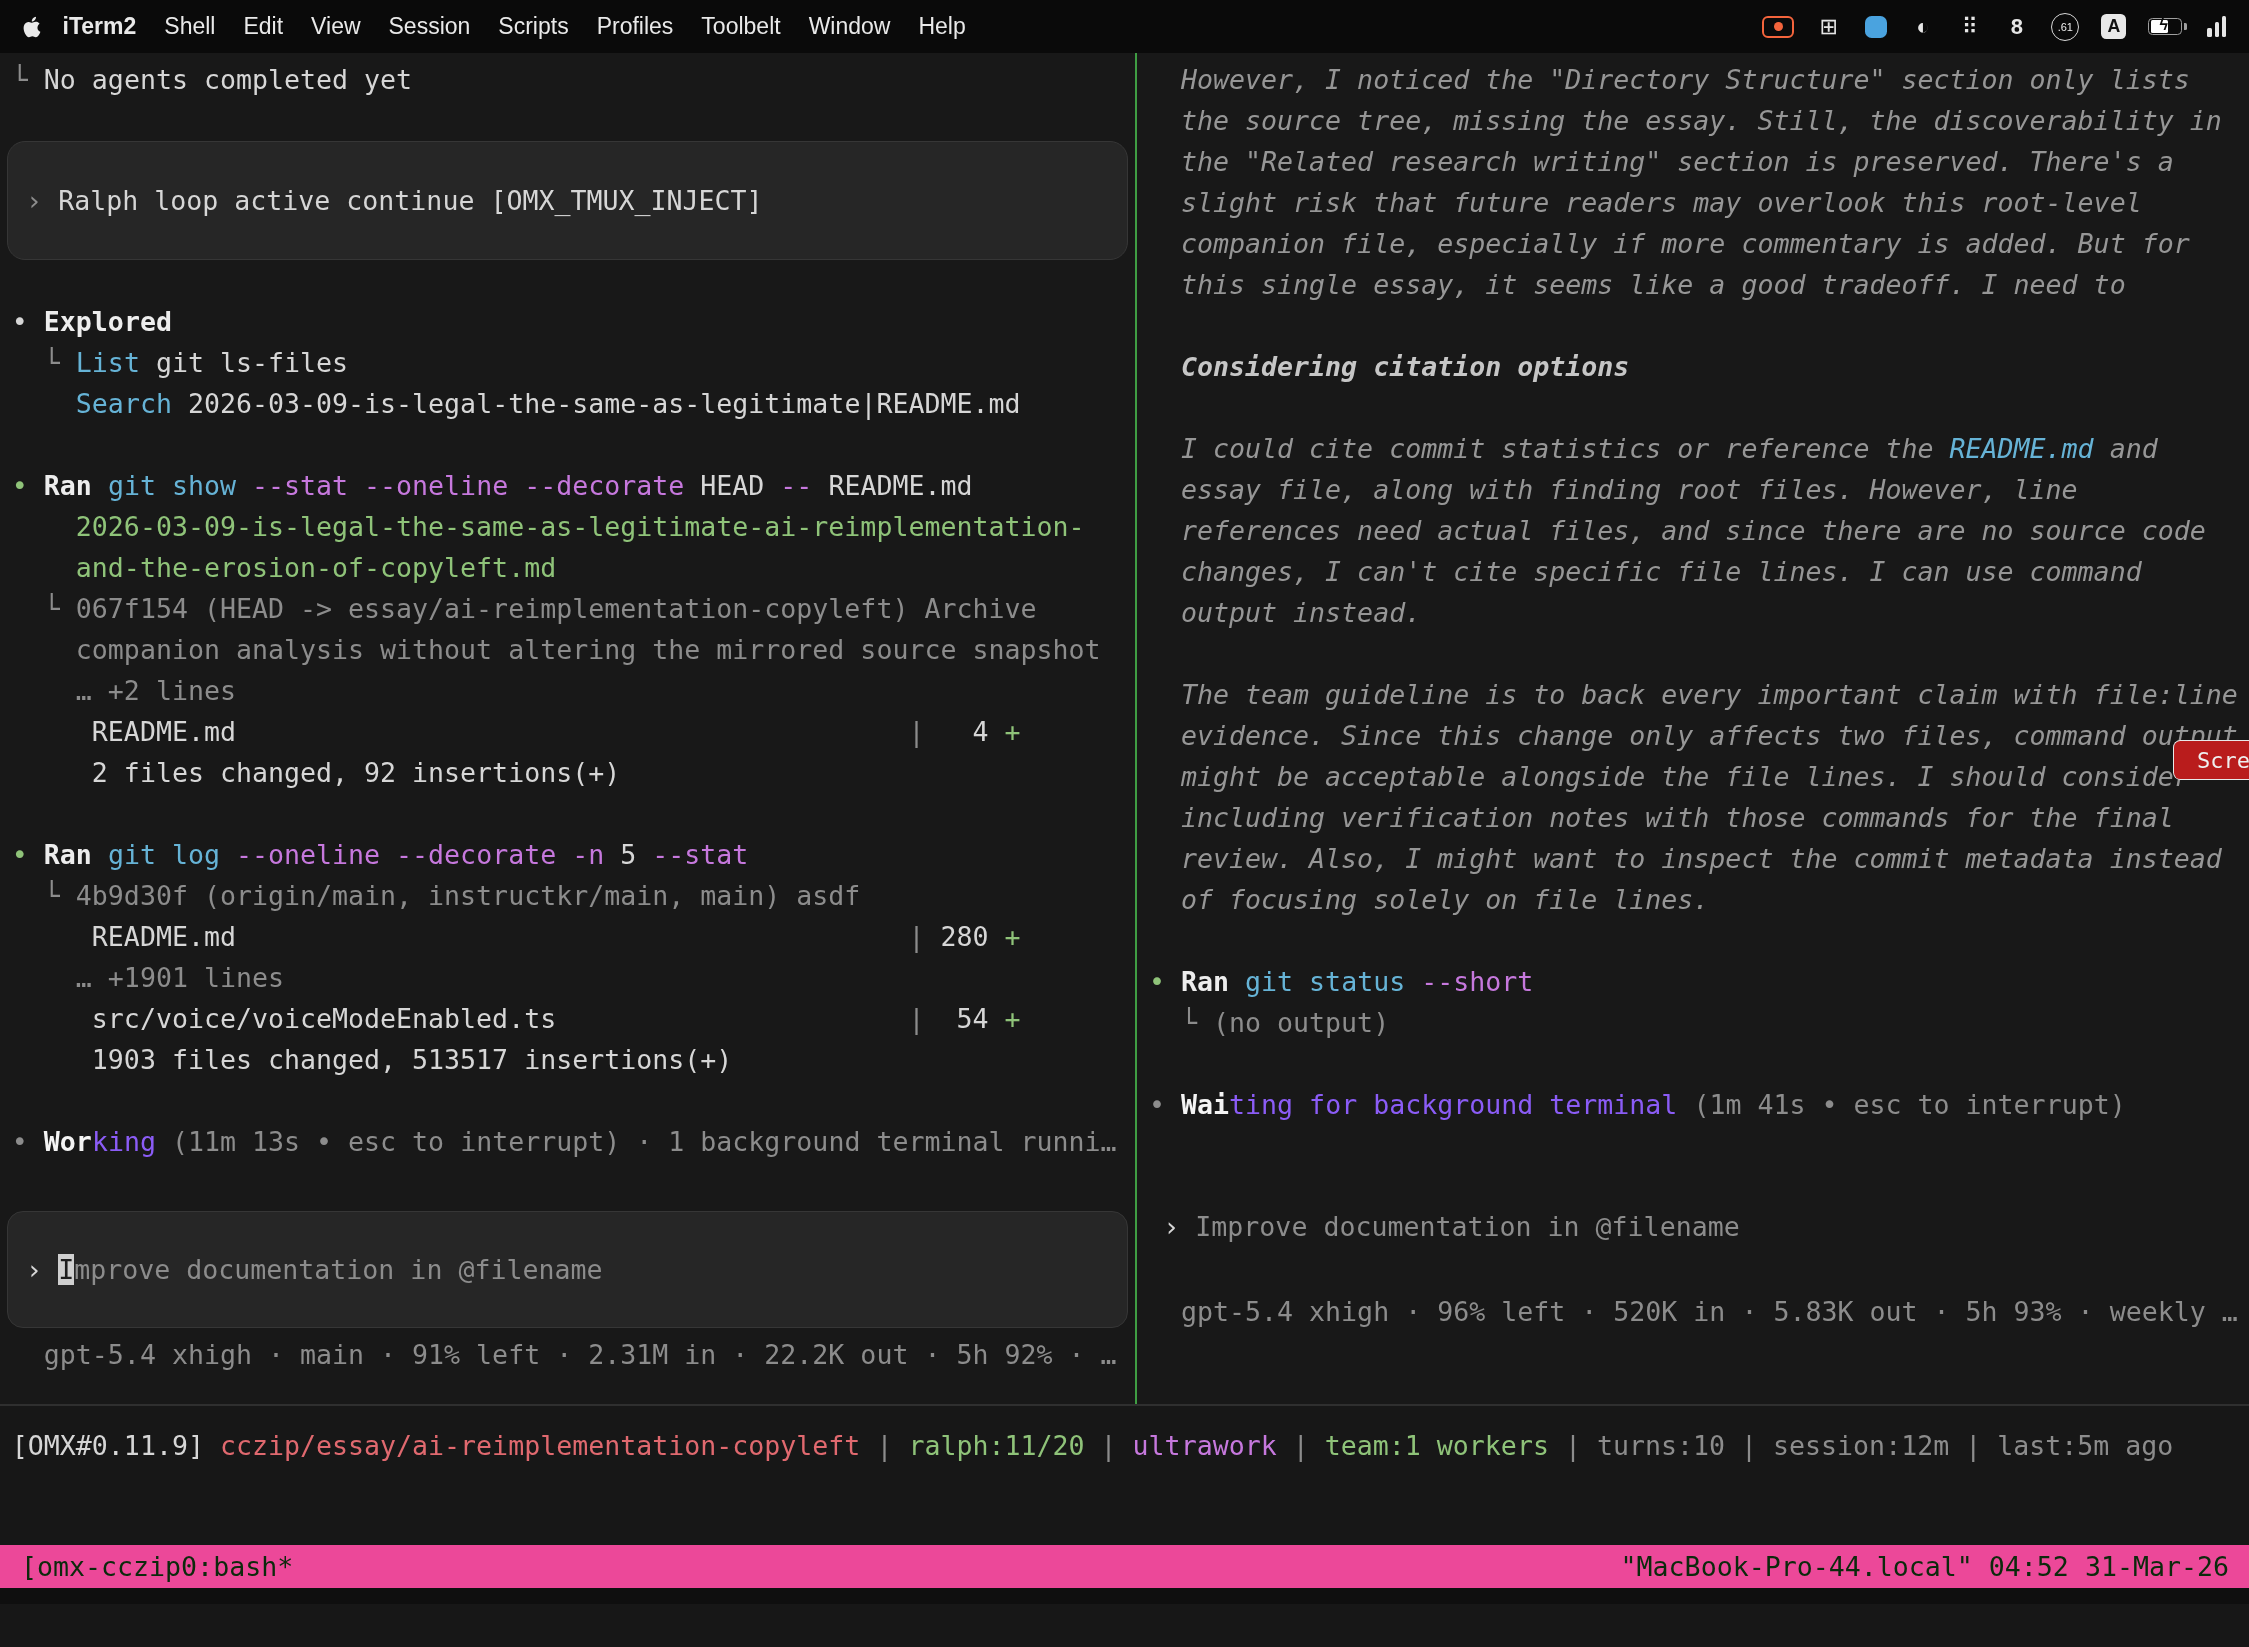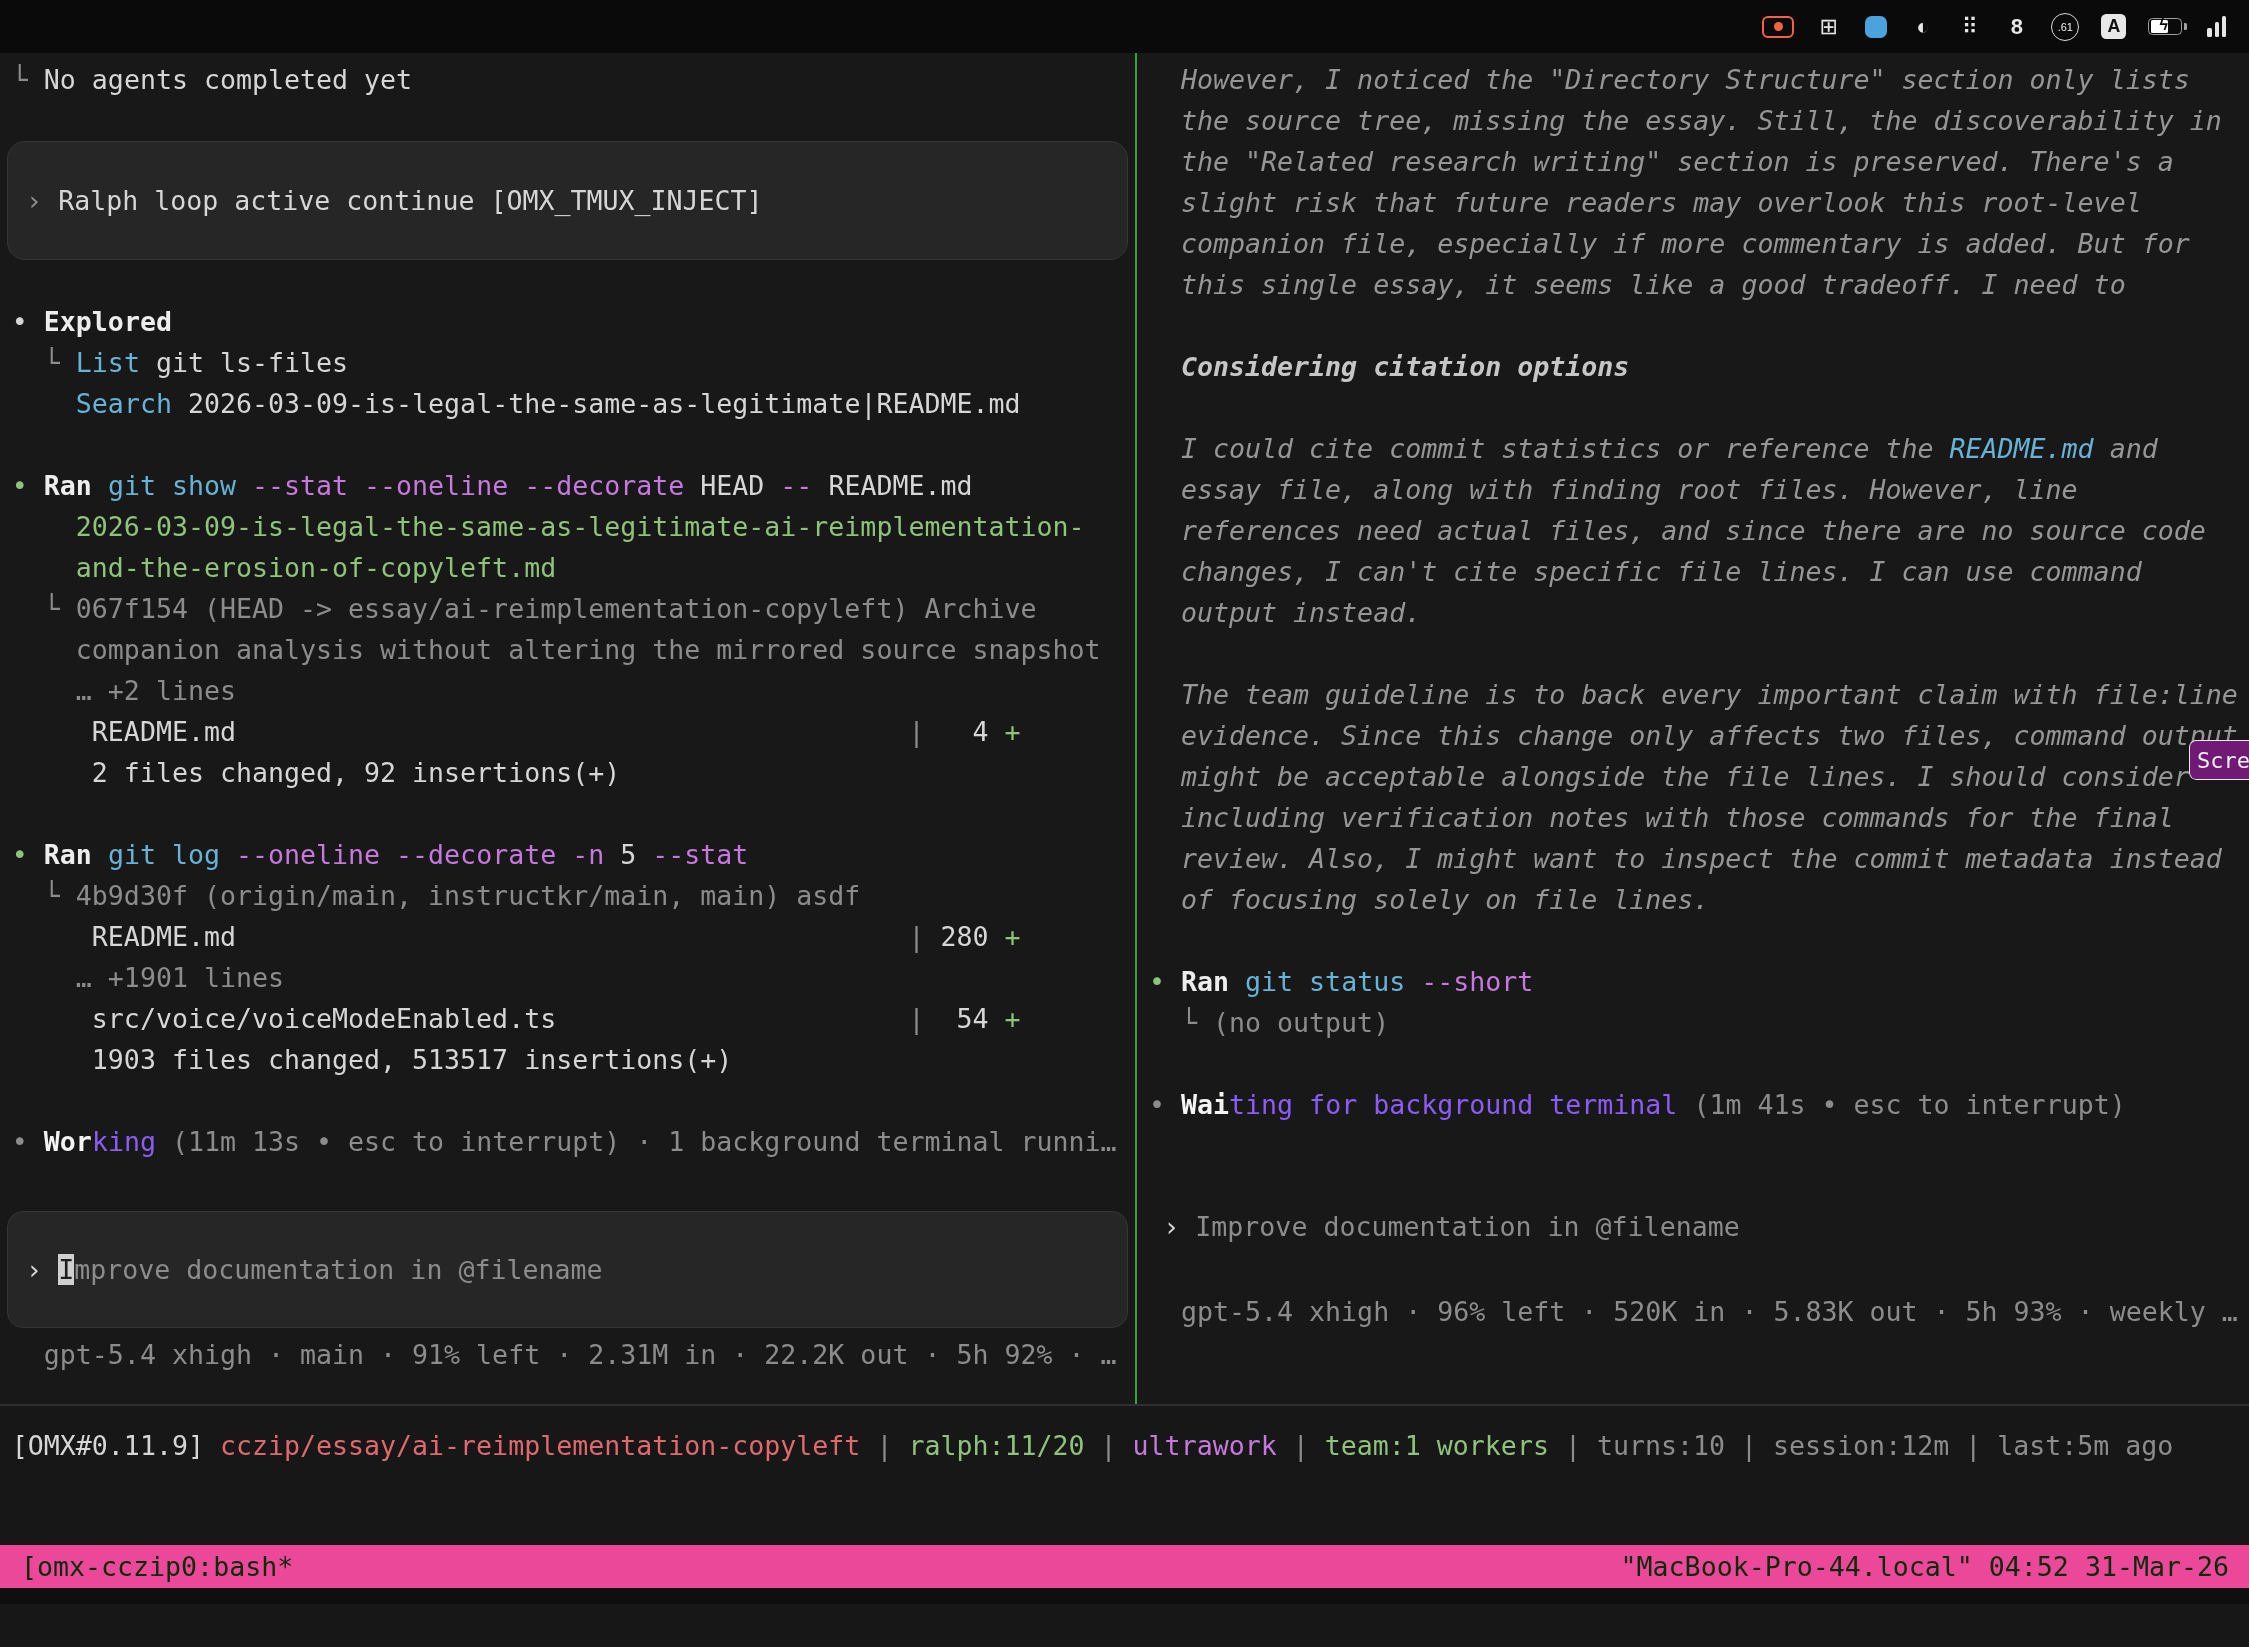--- a/index.html
+++ b/index.html
@@ -71,30 +71,40 @@
 
   
   .hsep{height:1.5px;background:#2f2f2f;flex:0 0 1.5px}
   .omx-region{flex:0 0 139px;padding:19px 0 0 11.8px;background:#171717}
   .tmuxbar{flex:0 0 43px;background:#ec4899;color:#0c2a0c;display:flex;align-items:center;
     font-size:26.6px;padding:0 21px;white-space:pre}
   .tmux-right{margin-left:auto}
   .blackstrip{flex:0 0 16px;background:#0f0f0f}
 
   
-  .toast{position:absolute;right:0;top:687px;height:40px;min-width:58px;background:#701a75;
+  .toast{position:absolute;right:0;top:687px;height:40px;min-width:58px;background:#b91c1c;
     border:1.5px solid #e8e8e8;border-right:none;border-radius:7.4px 0 0 7.4px;color:#efefef;
-    display:flex;align-items:center;padding-left:7px;font-size:22px;z-index:5}
+    display:flex;align-items:center;padding-left:23px;font-size:22px;z-index:5}
 </style>
 </head>
 <body>
 
 <div class="screen">
 
   <div class="menubar">
+    <div class="menu-left">
+      <span class="apple">
+        <svg width="19" height="22" viewBox="0 0 17 20">
+          <path fill="#e9e9e9" d="M13.9 10.6c0-2.3 1.9-3.4 2-3.5-1.1-1.6-2.8-1.8-3.4-1.8-1.4-.1-2.8.9-3.5.9-.7 0-1.9-.9-3.1-.8-1.6 0-3 .9-3.8 2.3-1.6 2.8-.4 7 1.2 9.3.8 1.1 1.7 2.4 2.9 2.3 1.2 0 1.6-.8 3.1-.8 1.4 0 1.8.8 3.1.8 1.3 0 2.1-1.1 2.9-2.3.9-1.3 1.3-2.6 1.3-2.7-.1 0-2.6-1-2.7-3.7zM11.6 3.6c.6-.8 1.1-1.9 1-3-1 0-2.1.7-2.8 1.5-.6.7-1.2 1.8-1 2.9 1.1.1 2.2-.6 2.8-1.4z"></path>
+        </svg>
+      </span>
+      <span class="menu-item app">iTerm2</span>
+
+      <span id="menu-items-holder"><span class="menu-item">Shell</span><span class="menu-item">Edit</span><span class="menu-item">View</span><span class="menu-item">Session</span><span class="menu-item">Scripts</span><span class="menu-item">Profiles</span><span class="menu-item">Toolbelt</span><span class="menu-item">Window</span><span class="menu-item">Help</span></span>
+    </div>
     <div class="menu-right">
       <span class="mi rec">
           <span class="rec-dot"></span>
         </span>
       <span class="mi">⊞</span>
       <span class="mi">
           <span class="blue-app"></span>
         </span>
       <span class="mi">◐</span>
       <span class="mi">⠿</span>

